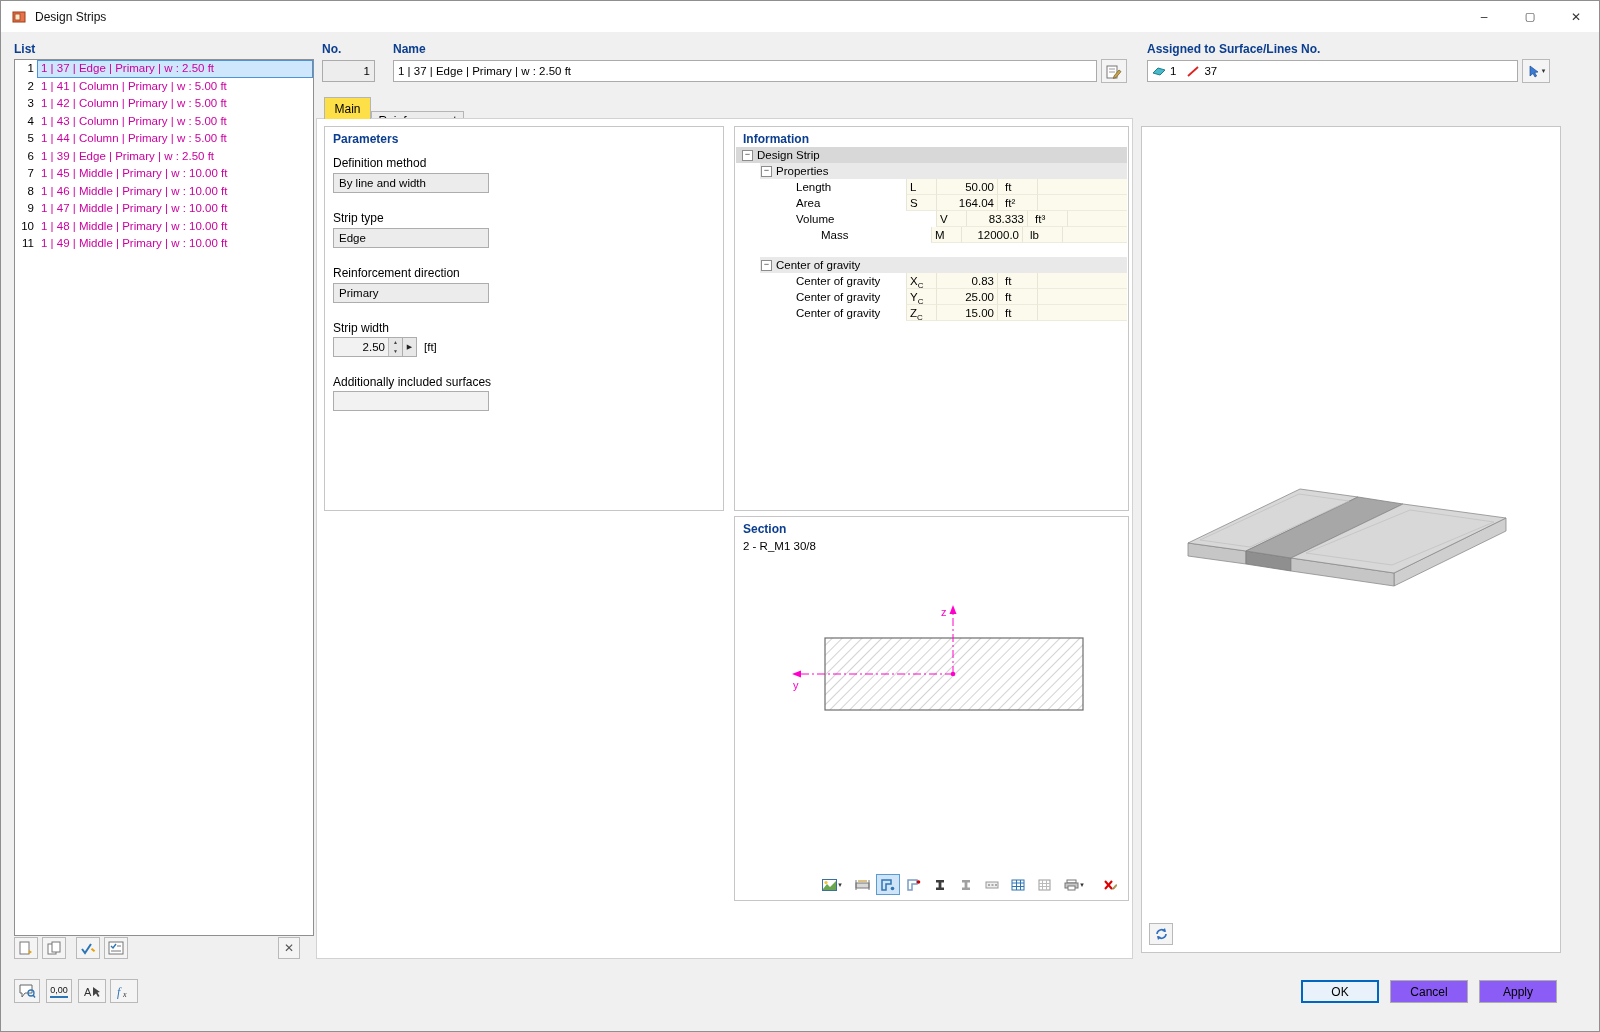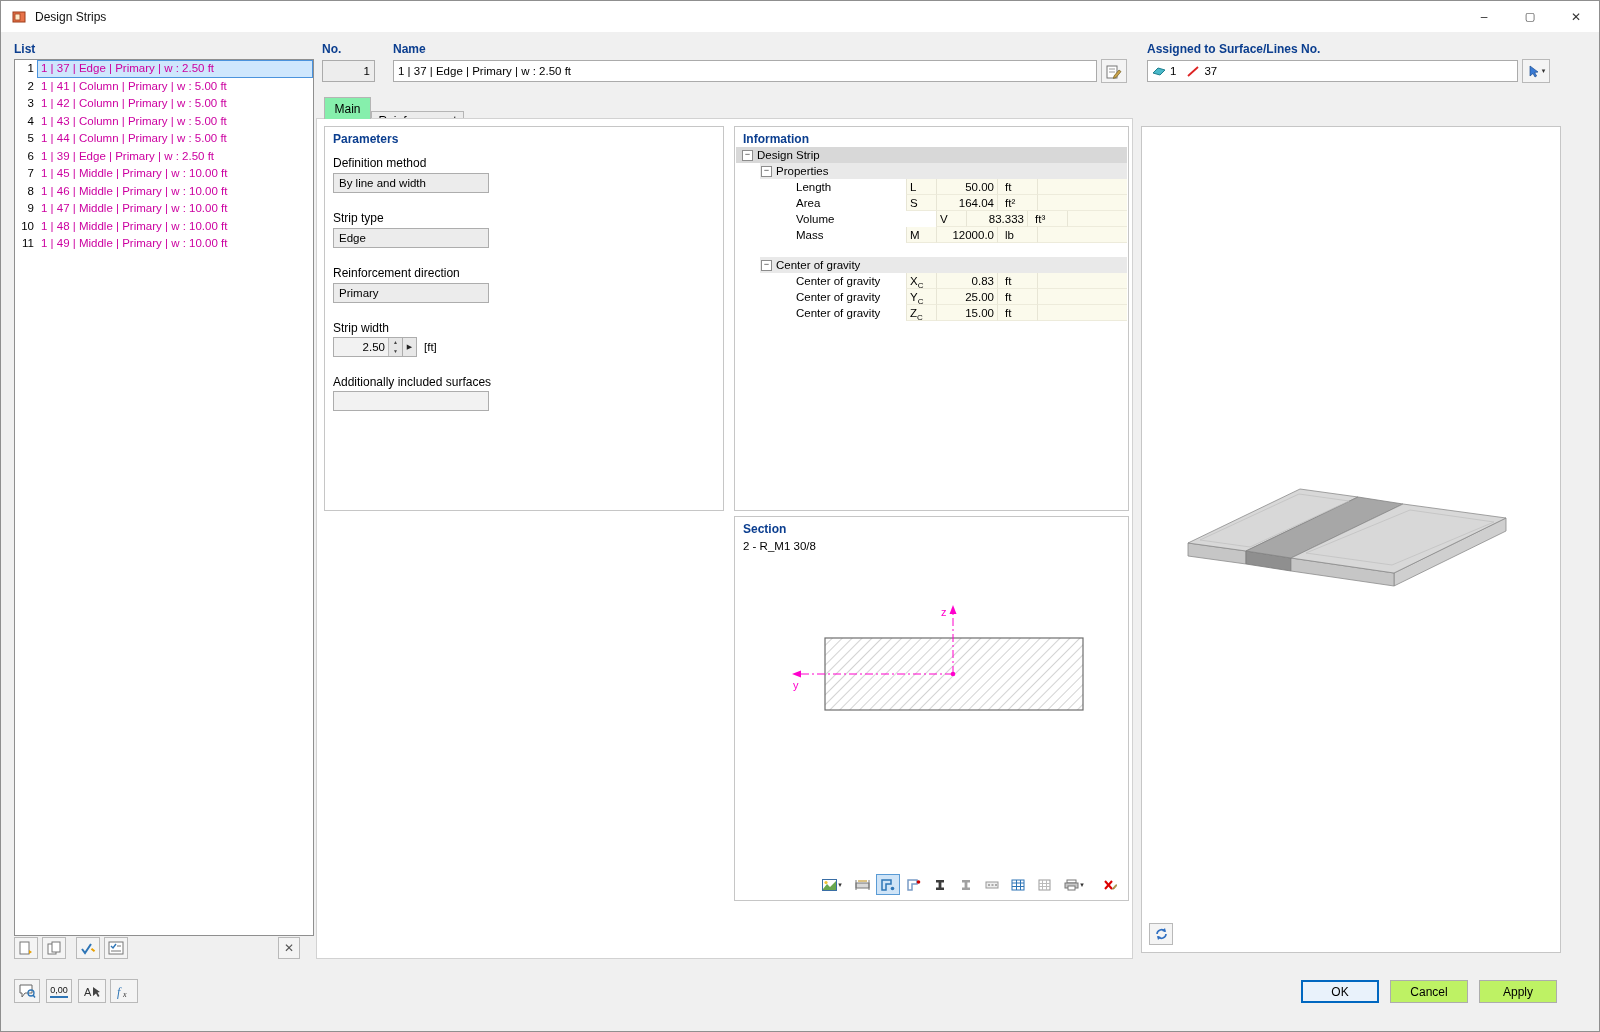--- a/index.html
+++ b/index.html
@@ -22,21 +22,21 @@
   
   .tool{position:absolute;width:24px;height:22px;background:#f4f4f4;border:1px solid #b9b9b9;box-sizing:border-box;display:flex;align-items:center;justify-content:center;}
   .tool svg{display:block;}
   
   .field{position:absolute;height:22px;box-sizing:border-box;border:1px solid #ababab;background:#fff;font-size:11.5px;display:flex;align-items:center;padding:0 4px;}
   .field.gray{background:#ededed;}
   .fieldtxt{flex:1;white-space:nowrap;overflow:hidden;}
   input.raw{border:none;background:transparent;font:inherit;width:100%;padding:0;margin:0;outline:none;}
   
   .tab{position:absolute;box-sizing:border-box;border:1px solid #b5b5b5;display:flex;align-items:center;justify-content:center;font-size:12px;}
-  .tab.active{background:#86efac;border-bottom:none;z-index:3;}
+  .tab.active{background:#fde047;border-bottom:none;z-index:3;}
   .tab.inactive{background:#ececec;margin-top:12px;}
   
   .page{position:absolute;left:315px;top:117px;width:817px;height:841px;background:#fff;border:1px solid #d2d2d2;box-sizing:border-box;z-index:1;}
   .panel{position:absolute;background:#fff;border:1px solid #c6c6c6;box-sizing:border-box;z-index:2;}
   .ptitle{position:absolute;left:8px;top:5px;font-weight:bold;color:#0b3e8f;font-size:12px;}
   .ptitle.right{left:auto;right:8px;}
   .plabel{position:absolute;font-size:12px;color:#000;white-space:nowrap;}
   .combo{position:absolute;height:20px;box-sizing:border-box;background:#ececec;border:1px solid #adadad;font-size:11.5px;display:flex;align-items:center;padding:0 5px;}
   
   .igrid{position:absolute;left:1px;top:20px;right:1px;}
@@ -60,21 +60,21 @@
   .spincol{width:13px;border-left:1px solid #bdbdbd;display:flex;flex-direction:column;}
   .spinbtn{flex:1;font-size:5px;line-height:8px;text-align:center;color:#444;background:#e6e6e6;}
   .flyout{width:14px;height:20px;border:1px solid #adadad;border-left:none;background:#e8e8e8;font-size:7px;display:flex;align-items:center;justify-content:center;box-sizing:border-box;color:#222;}
   .unitlbl{margin-left:7px;font-size:11.5px;}
   
   .secbar{position:absolute;right:6px;top:357px;display:flex;gap:2px;align-items:center;z-index:4;}
   .secbtn{width:24px;height:21px;background:#fff;border:1px solid transparent;display:flex;align-items:center;justify-content:center;box-sizing:border-box;}
   .secbtn.pressed{background:#cfe4f7;border-color:#5a9bd5;}
   .secbtn .caret{font-size:7px;margin-left:1px;color:#333;}
   
-  .btn{position:absolute;width:78px;height:23px;background:#bef264;border:1px solid #adadad;box-sizing:border-box;display:flex;align-items:center;justify-content:center;font-size:12px;}
+  .btn{position:absolute;width:78px;height:23px;background:#8b5cf6;border:1px solid #adadad;box-sizing:border-box;display:flex;align-items:center;justify-content:center;font-size:12px;}
   .btn.default{border:1px solid #0067c0;box-shadow:inset 0 0 0 1px #0067c0;background:#e9f2fb;}
   .axislbl{fill:#ff00cc;font-size:11px;font-family:"Liberation Sans",sans-serif;}
 </style>
 </head>
 <body>
 
 <div class="window">
 
   <div class="titlebar">
     <svg width="16" height="16" style="margin-left:10px">
@@ -286,21 +286,21 @@
         <span class="icell irest"></span>
       </div>
       <div class="irow">
         <span class="iname" style="width:200px;padding-left:60px;">Volume</span>
         <span class="icell isym"><span>V</span><sub class="symsub"></sub></span>
         <span class="icell ival">83.333</span>
         <span class="icell iunit">ft³</span>
         <span class="icell irest"></span>
       </div>
       <div class="irow">
-        <span class="iname" style="width:170px;padding-left:60px;">Mass</span>
+        <span class="iname" style="width:170px;padding-left:60px;margin-left:25px;">Mass</span>
         <span class="icell isym"><span>M</span><sub class="symsub"></sub></span>
         <span class="icell ival">12000.0</span>
         <span class="icell iunit">lb</span>
         <span class="icell irest"></span>
       </div>
 
       <div style="height:14px;"></div>
 
       <div class="irow" style="background:#fff;">
         <span style="width:24px;flex:none;"></span>

